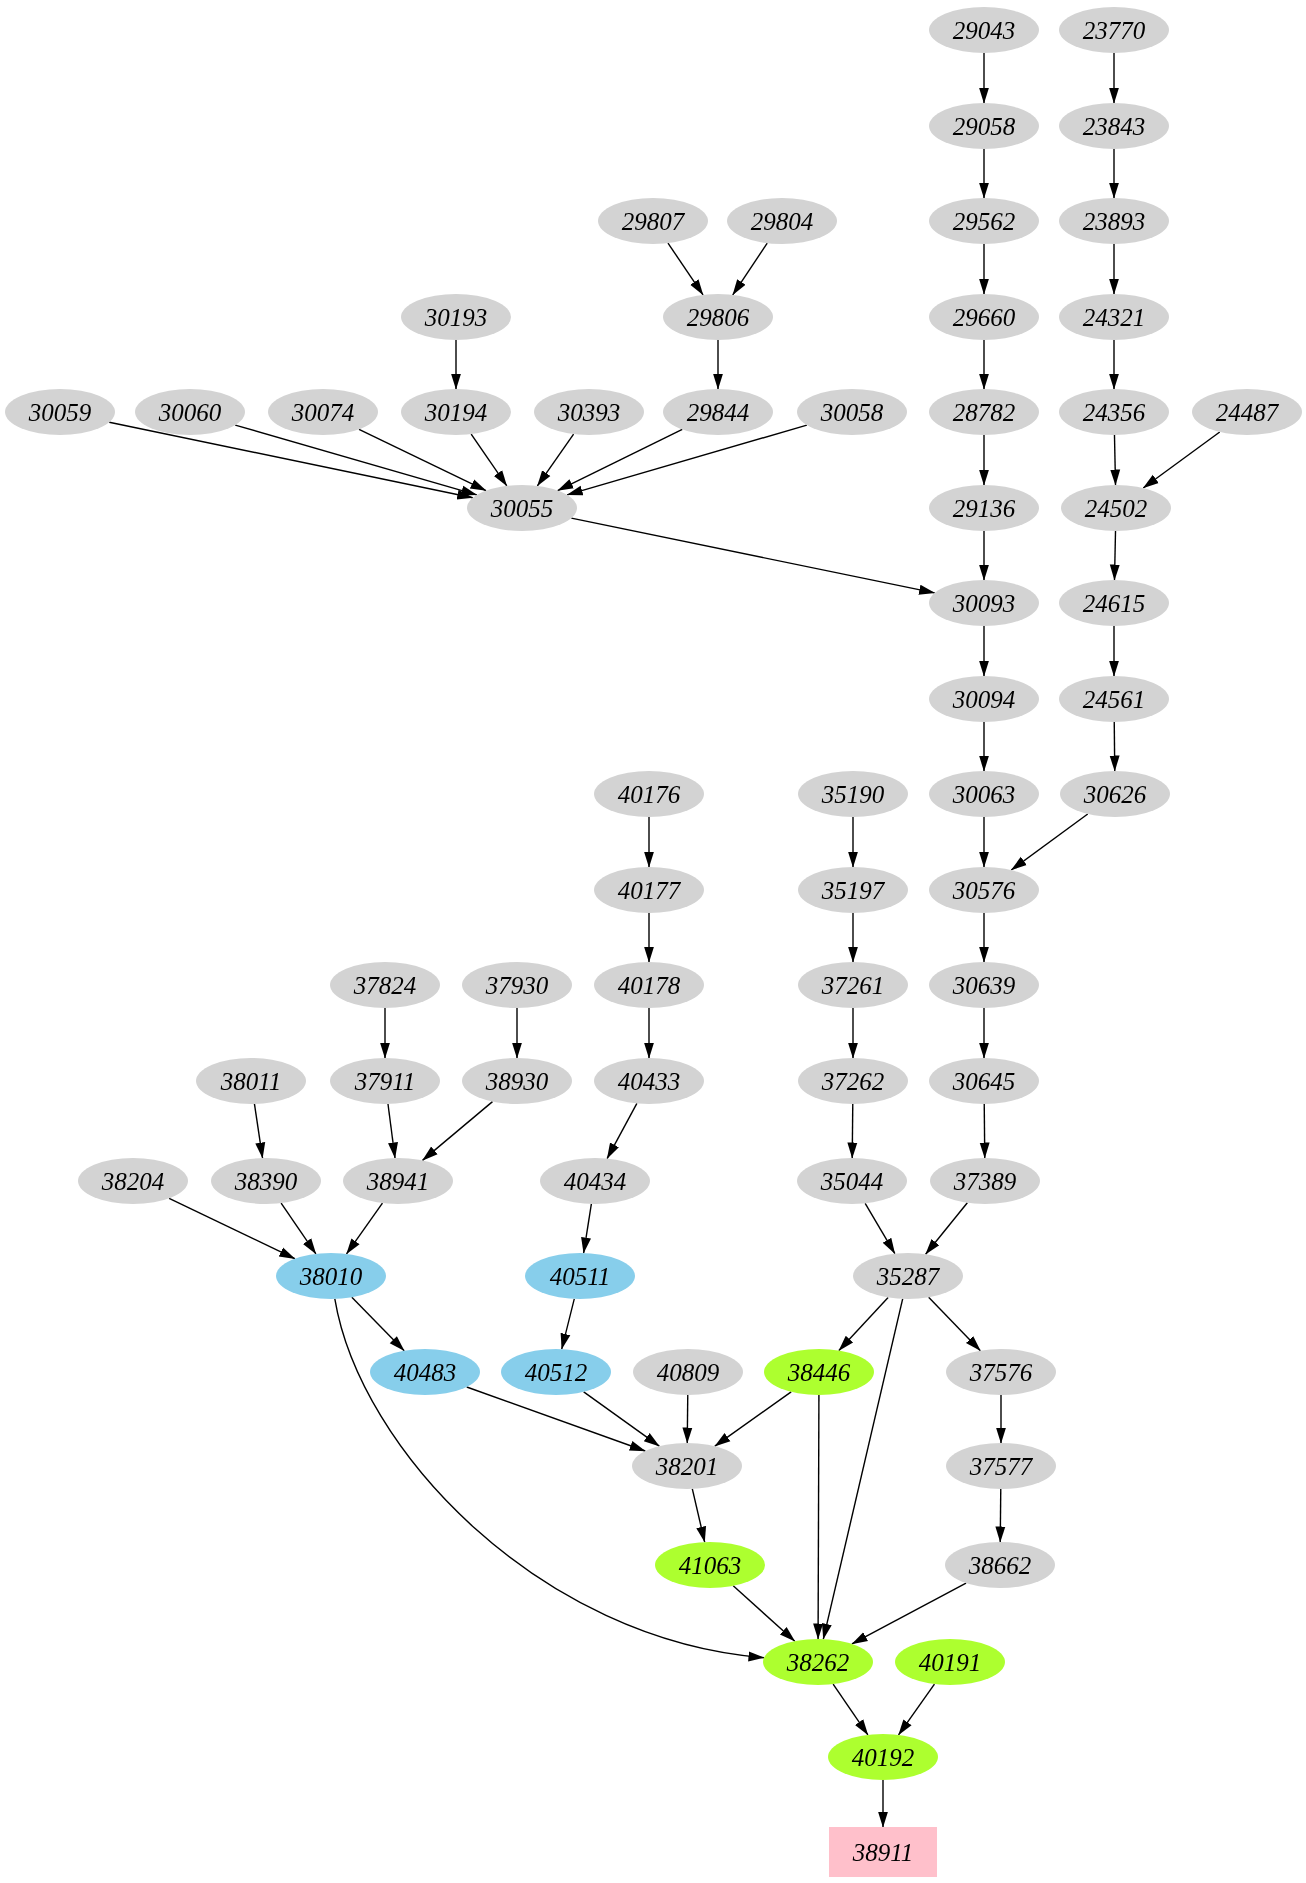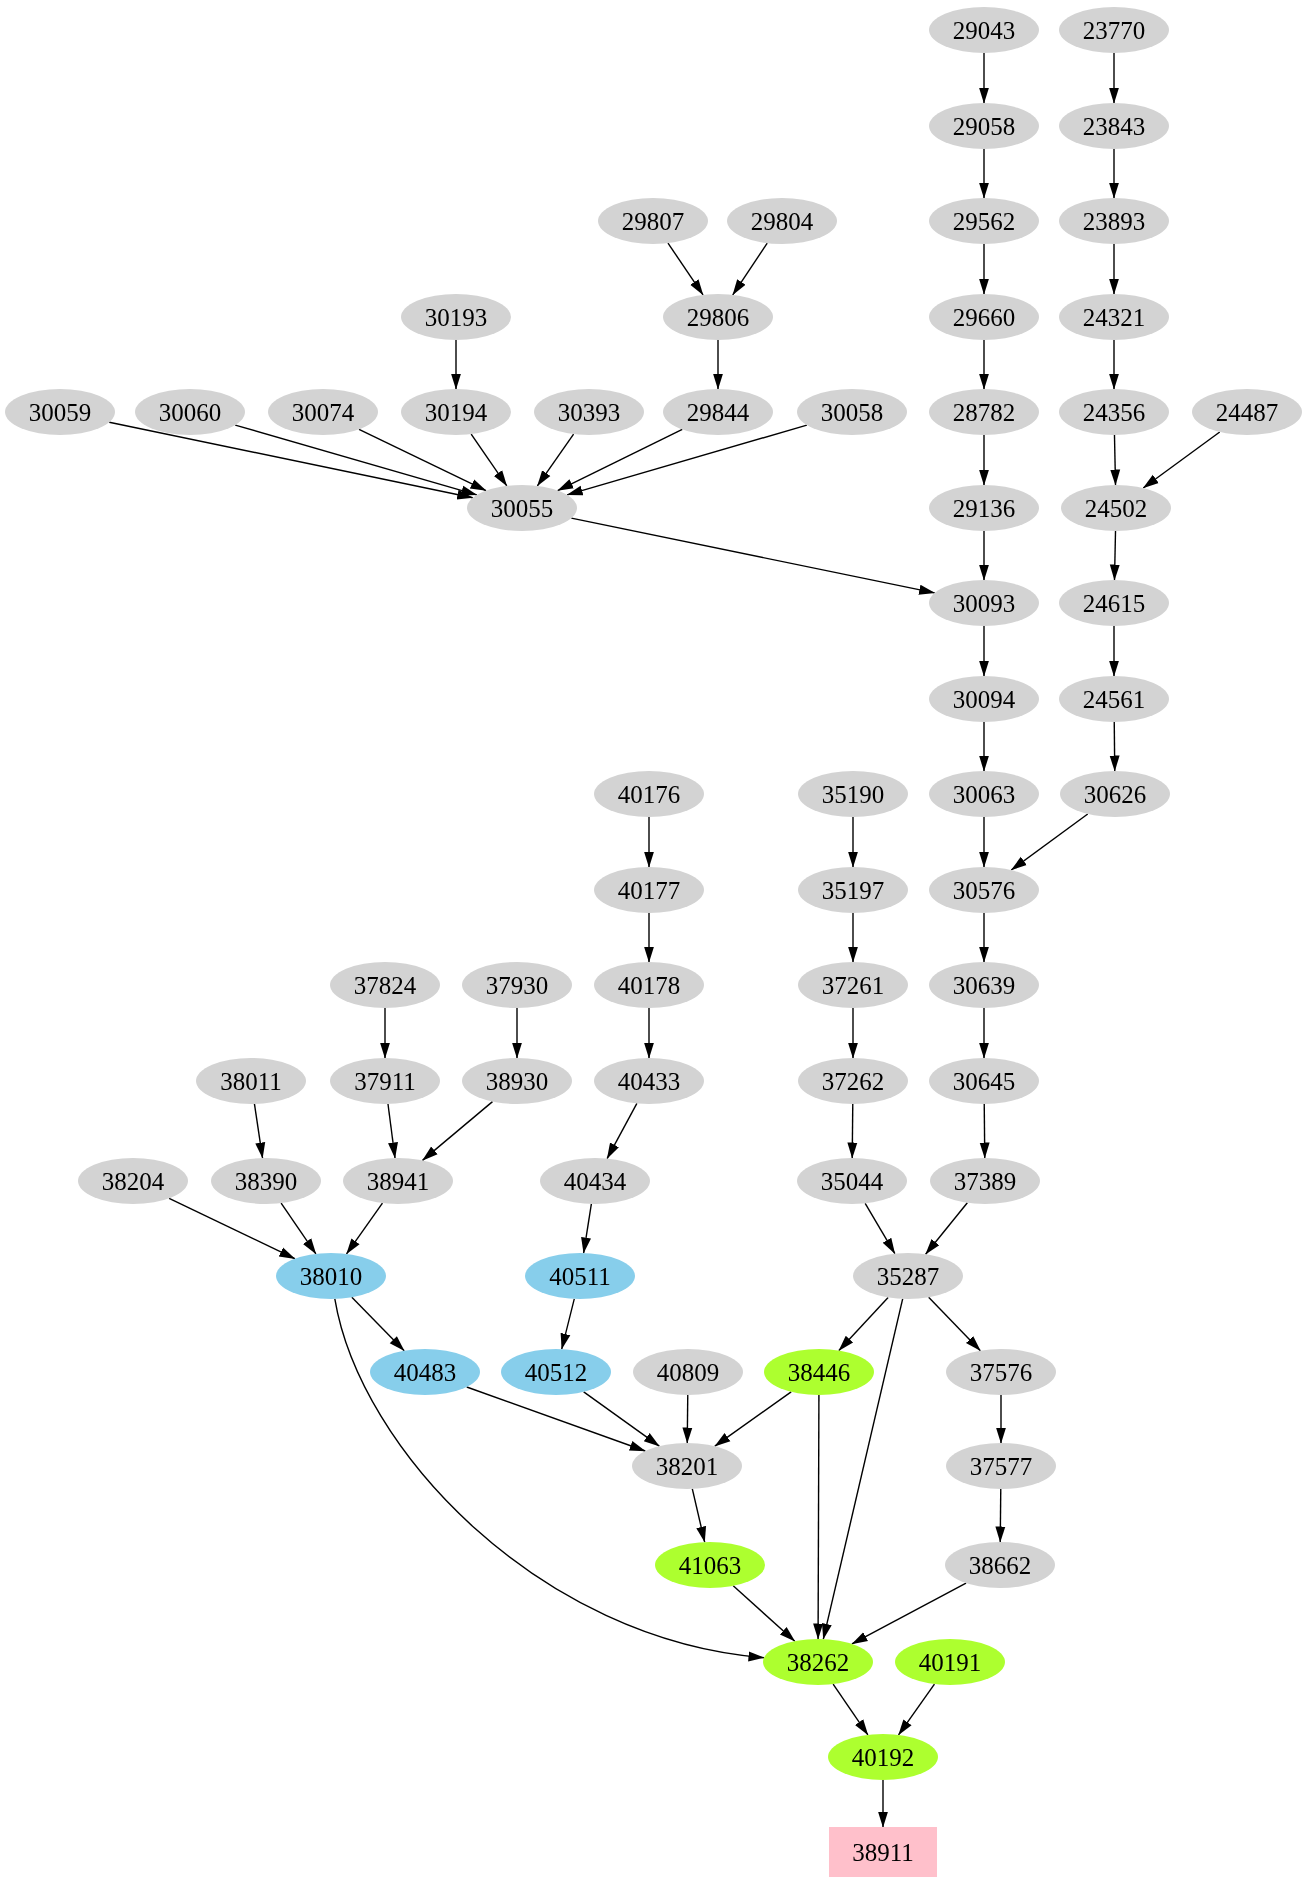--- a/index.html
+++ b/index.html
@@ -1,16 +1,16 @@
 <!DOCTYPE html>
 <html><head>
 <meta charset="utf-8">
 <style>
   html, body { margin: 0; padding: 0; background: #ffffff; }
-  #canvas-wrap { width: 1306px; height: 1883px; position: relative; background: #ffffff; }
+  #canvas-wrap { width: 1306px; height: 1883px; position: relative; background: #ffffff; font-style: italic; }
   svg { display: block; }
   text.node-label {
     font-family: "Liberation Serif", "DejaVu Serif", serif;
     font-size: 25px;
     fill: #000000;
   }
 </style>
 </head>
 <body>
 

